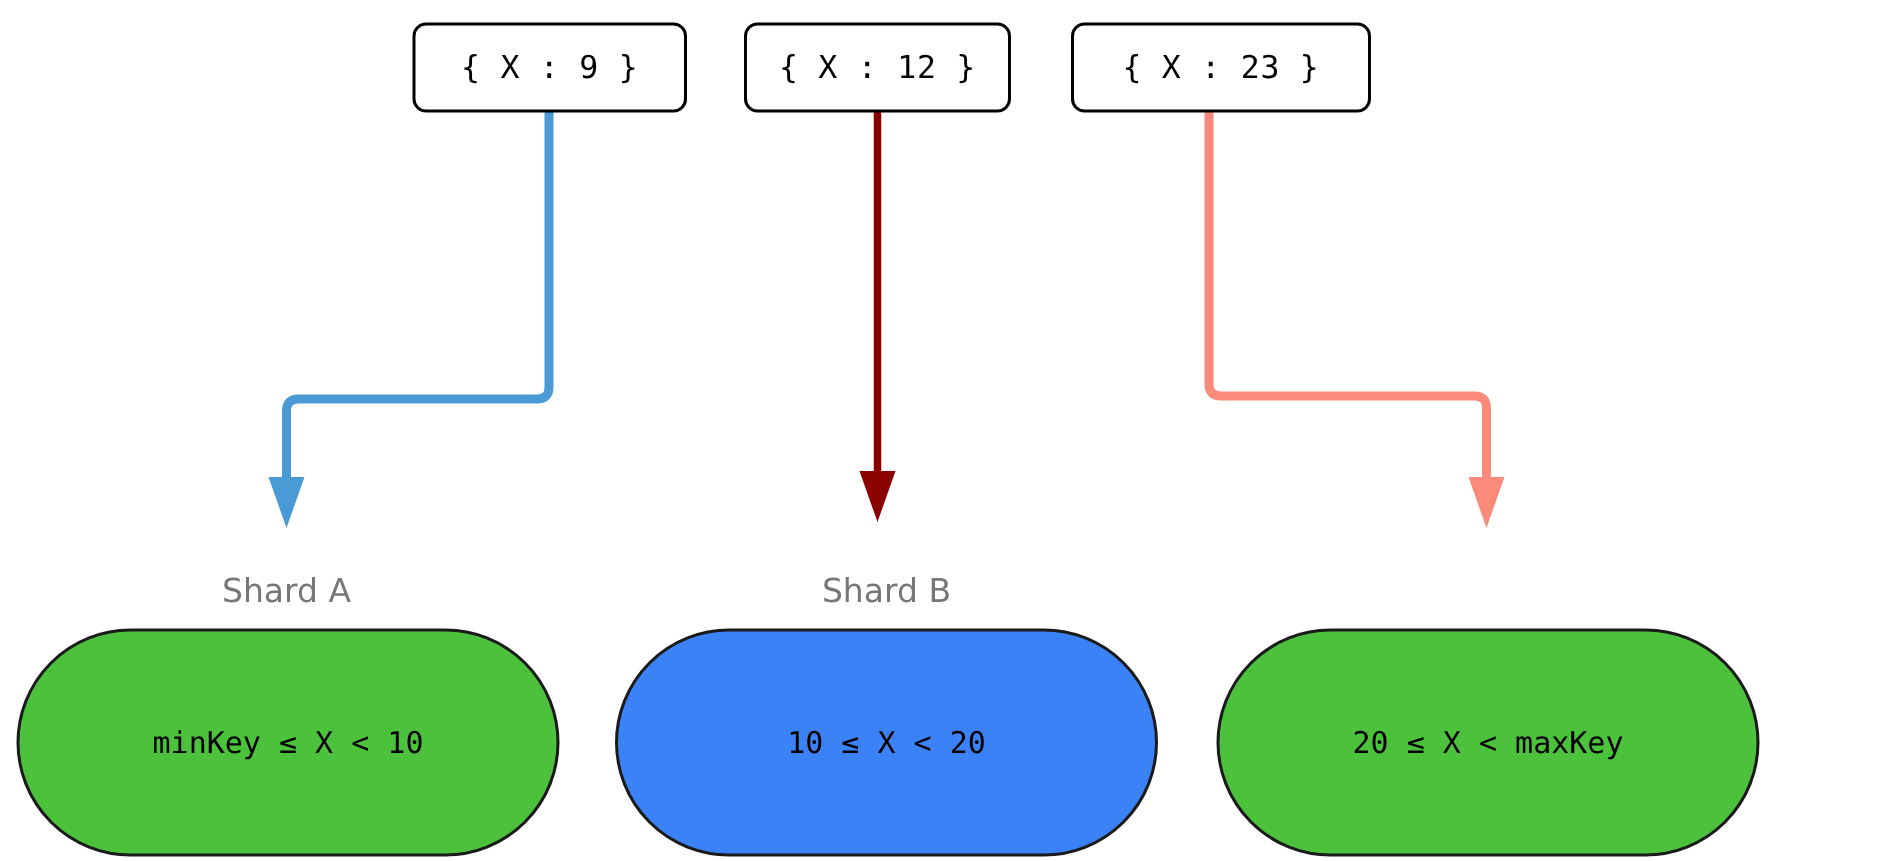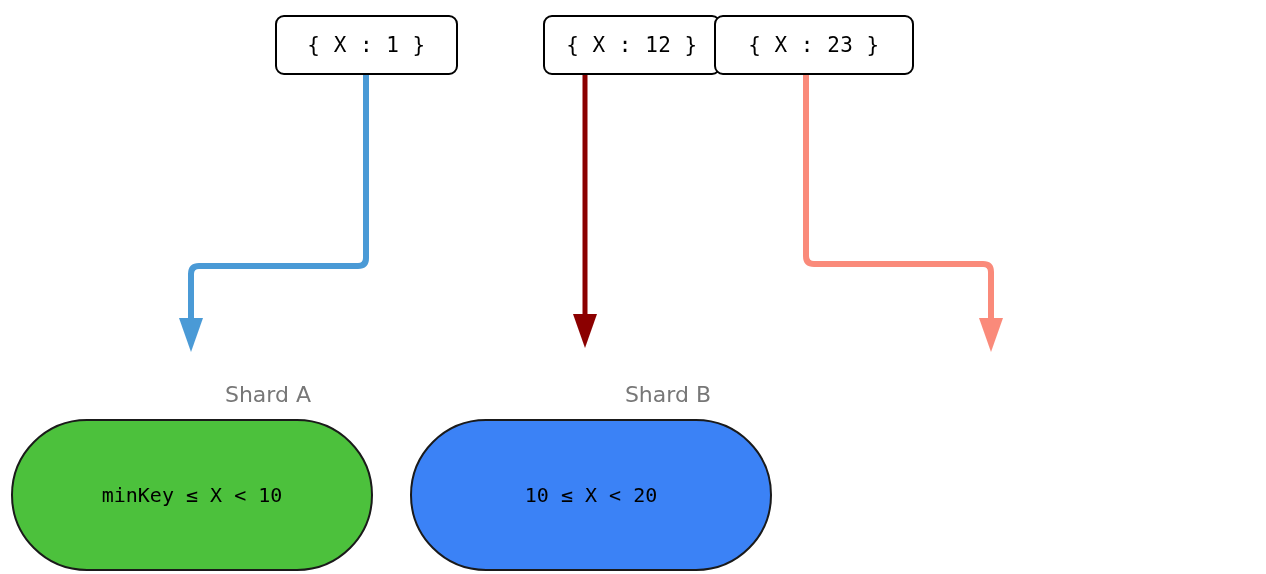--- a/index.html
+++ b/index.html
@@ -37,28 +37,28 @@
     display: flex;
     align-items: center;
     justify-content: center;
     font-family: "DejaVu Sans Mono", "Liberation Mono", monospace;
     font-size: 21px;
     color: #000000;
     letter-spacing: 0.5px;
     white-space: pre;
   }
   #doc-a { left: 275px; top: 15px;  width: 183px; height: 60px; }
-  #doc-b { left: 496px; top: 15px;  width: 178px; height: 60px; margin-left: 47px; }
+  #doc-b { left: 496px; top: 15px;  width: 178px; height: 60px; }
   #doc-c { left: 714px; top: 15px;  width: 200px; height: 60px; }
 
   
   .shard-caption {
     position: absolute;
     width: 240px;
-    text-align: right;
+    text-align: center;
     font-family: "DejaVu Sans", "Liberation Sans", sans-serif;
     font-size: 22px;
     color: #777777;
     top: 382px;
   }
   #caption-a { left: 71px; }
   #caption-b { left: 471px; }
   #caption-c { left: 871px; }
 
   
@@ -96,33 +96,36 @@
       <path d="M 585 74 L 585 318" fill="none" stroke="#8b0000" stroke-width="5" stroke-linecap="butt"></path>
       <polygon points="585,348 573,314 597,314" fill="#8b0000"></polygon>
     </g>
 
     <g>
       <path d="M 806 74 L 806 256 Q 806 264 814 264 L 983 264 Q 991 264 991 272 L 991 322" fill="none" stroke="#fa8a7a" stroke-width="6" stroke-linecap="butt"></path>
       <polygon points="991,352 979,318 1003,318" fill="#fa8a7a"></polygon>
     </g>
   </svg>
 
-  <div class="doc-box" id="doc-a">{ X : 1 }</div>
+  <div class="doc-box" id="doc-a">{ X : 9 }</div>
 
   <div class="doc-box" id="doc-b">{ X : 12 }</div>
 
   <div class="doc-box" id="doc-c">{ X : 23 }</div>
 
   <div class="shard-caption" id="caption-a">Shard A</div>
 
   <div class="shard-caption" id="caption-b">Shard B</div>
 
 
   <div class="shard-capsule" id="shard-a" style="background: rgb(76, 193, 60);">
     <span>minKey ≤ X &lt; 10</span>
   </div>
 
   <div class="shard-capsule" id="shard-b" style="background: #3b82f6;">
     <span>10 ≤ X &lt; 20</span>
   </div>
 
+  <div class="shard-capsule" id="shard-c" style="background: rgb(76, 193, 60);">
+    <span>20 ≤ X &lt; maxKey</span>
+  </div>
 
 </div>
 
 </body></html>

